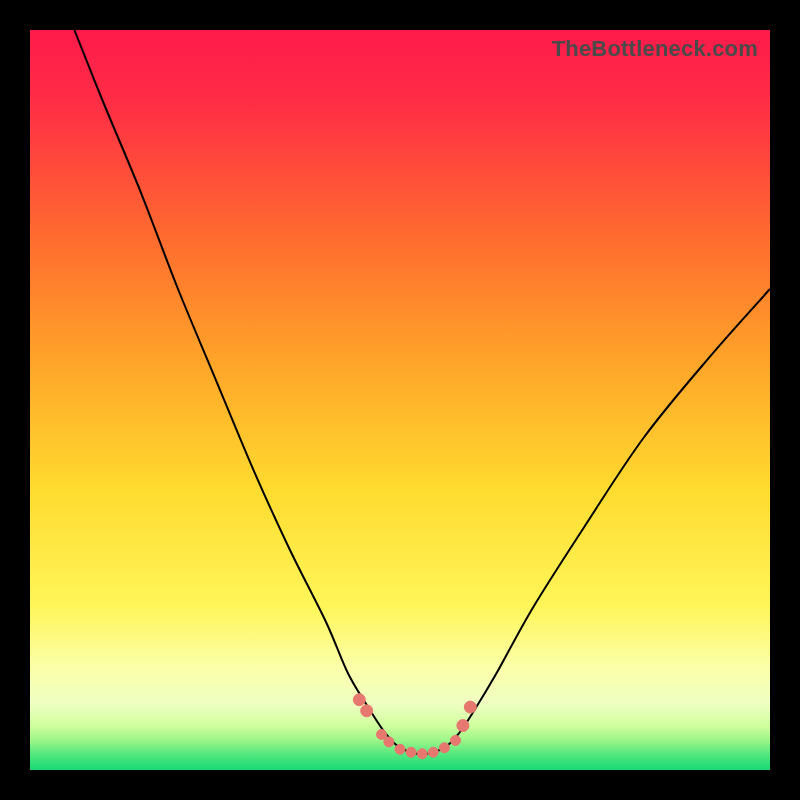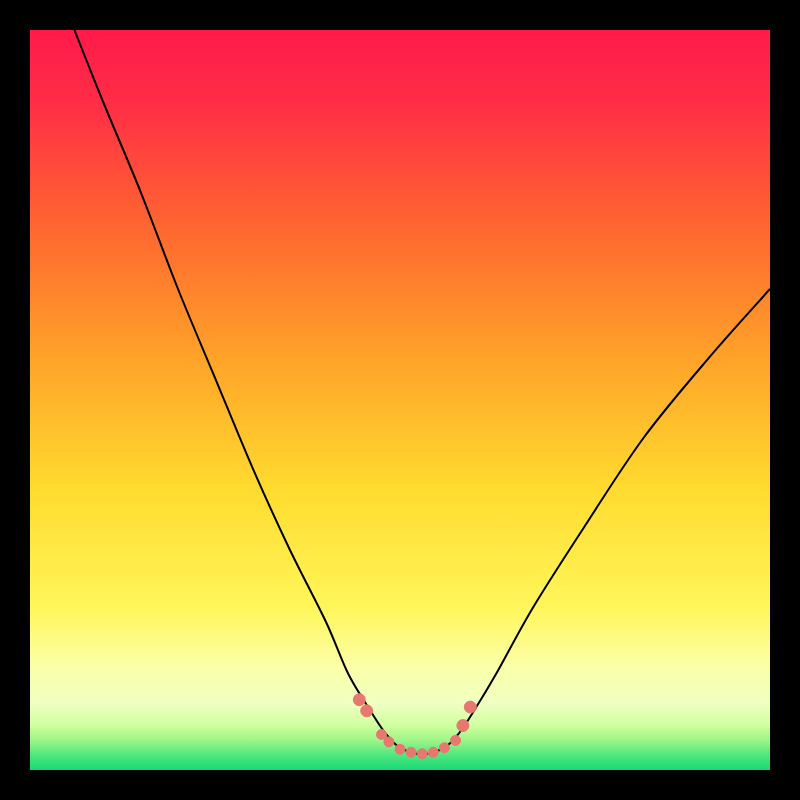--- a/index.html
+++ b/index.html
@@ -100,14 +100,15 @@
           <circle cx="381.10" cy="722.24" r="5" class="marker"></circle>
           <circle cx="392.20" cy="723.72" r="5" class="marker"></circle>
           <circle cx="403.30" cy="722.24" r="5" class="marker"></circle>
           <circle cx="414.40" cy="717.80" r="5" class="marker"></circle>
           <circle cx="425.50" cy="710.40" r="5" class="marker"></circle>
           <circle cx="432.90" cy="695.60" r="6" class="marker"></circle>
           <circle cx="440.30" cy="677.10" r="6" class="marker"></circle>
         </g>
     </svg>
 
+    <div class="watermark">TheBottleneck.com</div>
   </div>
 </div>
 
 </body></html>

